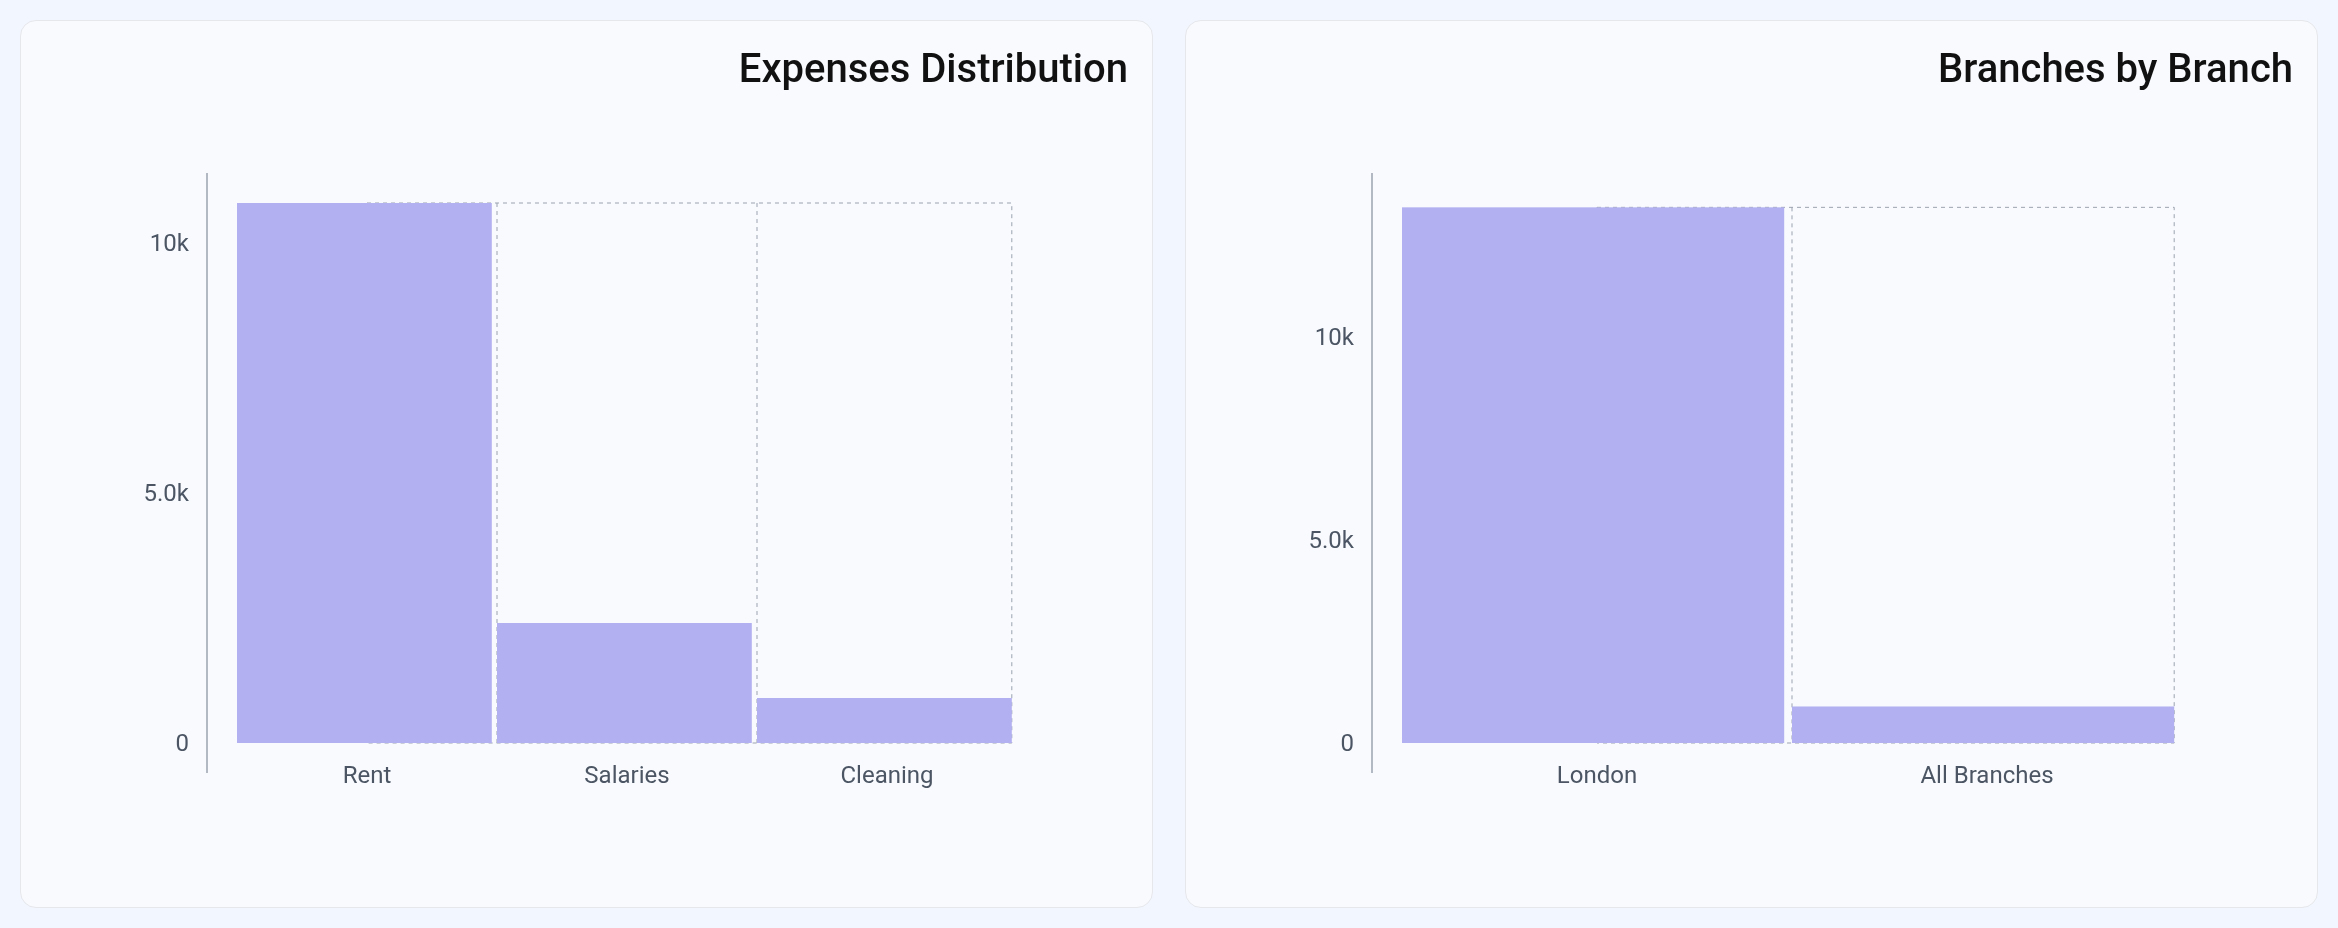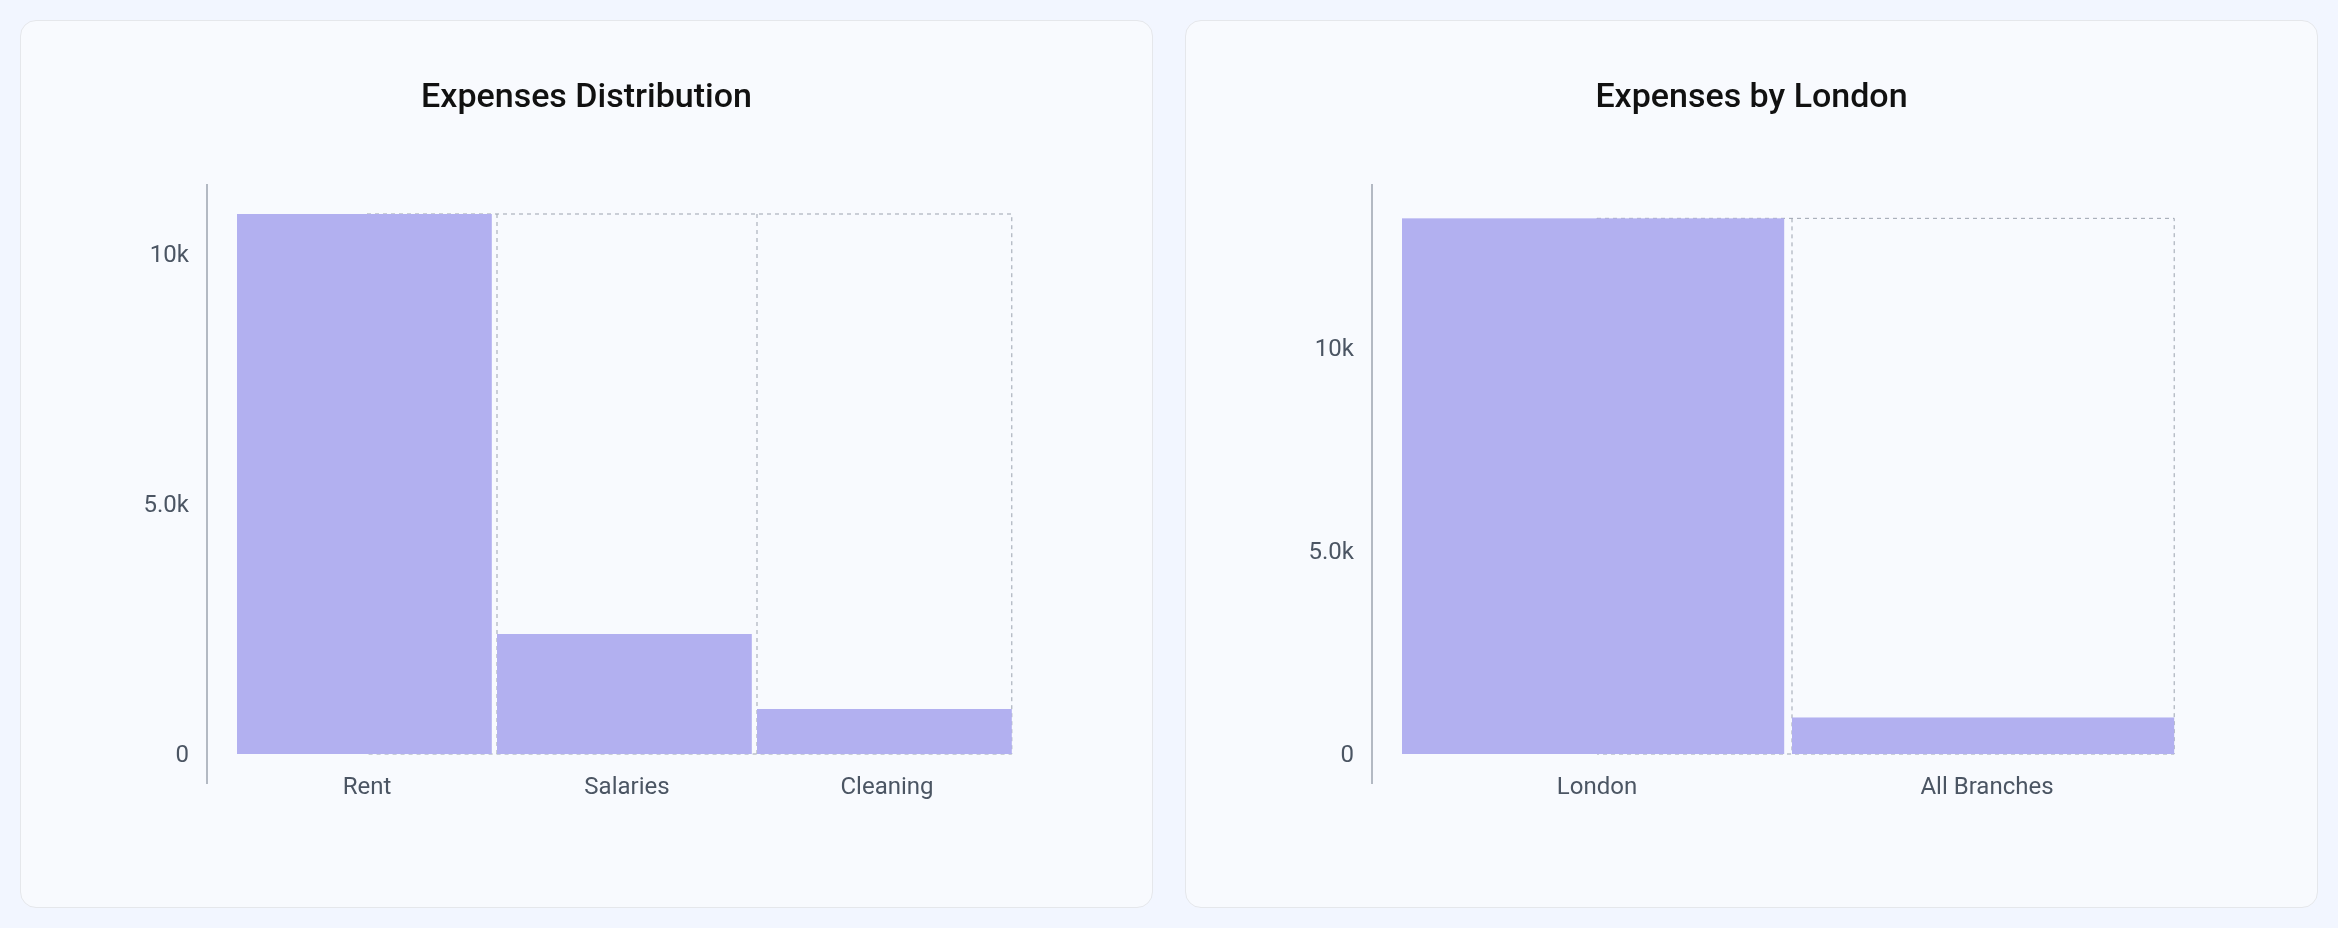--- a/index.html
+++ b/index.html
@@ -21,25 +21,24 @@
     flex: 1 1 0;
     background: #f8fafe;
     border: 1px solid #e5e7eb;
     border-radius: 16px;
     padding: 24px 24px 24px 24px;
     box-sizing: border-box;
     display: flex;
     flex-direction: column;
   }
   .card-title {
-    text-align: center;
-    font-size: 34px;
+    text-align: right;
+    font-size: 40px;
     font-weight: 500;
     color: #111;
-    margin-top: 30px;
     margin-bottom: 30px;
   }
   .chart-host {
     flex: 1;
     display: flex;
     align-items: center;
     justify-content: center;
   }
   svg { display: block; }
   .axis-line { stroke: #9ca3af; stroke-width: 1.5; }
@@ -80,21 +79,21 @@
           <rect class="bar-fill" x="410" y="450" width="254.79999999999998" height="120"></rect>
           <rect class="bar-fill" x="670" y="525" width="254.79999999999998" height="45"></rect>
           <text class="x-label" x="280" y="610">Rent</text>
           <text class="x-label" x="540" y="610">Salaries</text>
           <text class="x-label" x="800" y="610">Cleaning</text>
         </svg>
     </div>
   </div>
 
   <div class="card">
-    <div class="card-title">Expenses by London</div>
+    <div class="card-title">Branches by Branch</div>
     <div class="chart-host">
       <svg id="svg-1" width="1000" height="660" viewBox="0 0 1000 660">
           <line class="axis-line" x1="120" y1="0" x2="120" y2="600"></line>
           <text class="tick-label" x="102" y="578" text-anchor="end">0</text>
           <text class="tick-label" x="102" y="375.1014492753623" text-anchor="end">5.0k</text>
           <text class="tick-label" x="102" y="172.20289855072463" text-anchor="end">10k</text>
           <rect class="bar-bg" x="345" y="34.3478260869565" width="577.2" height="535.6521739130435"></rect>
           <line class="bar-bg" x1="540" y1="34.3478260869565" x2="540" y2="570"></line>
           <rect class="bar-fill" x="150" y="34.3478260869565" width="382.2" height="535.6521739130435"></rect>
           <rect class="bar-fill" x="540" y="533.4782608695652" width="382.2" height="36.52173913043475"></rect>

